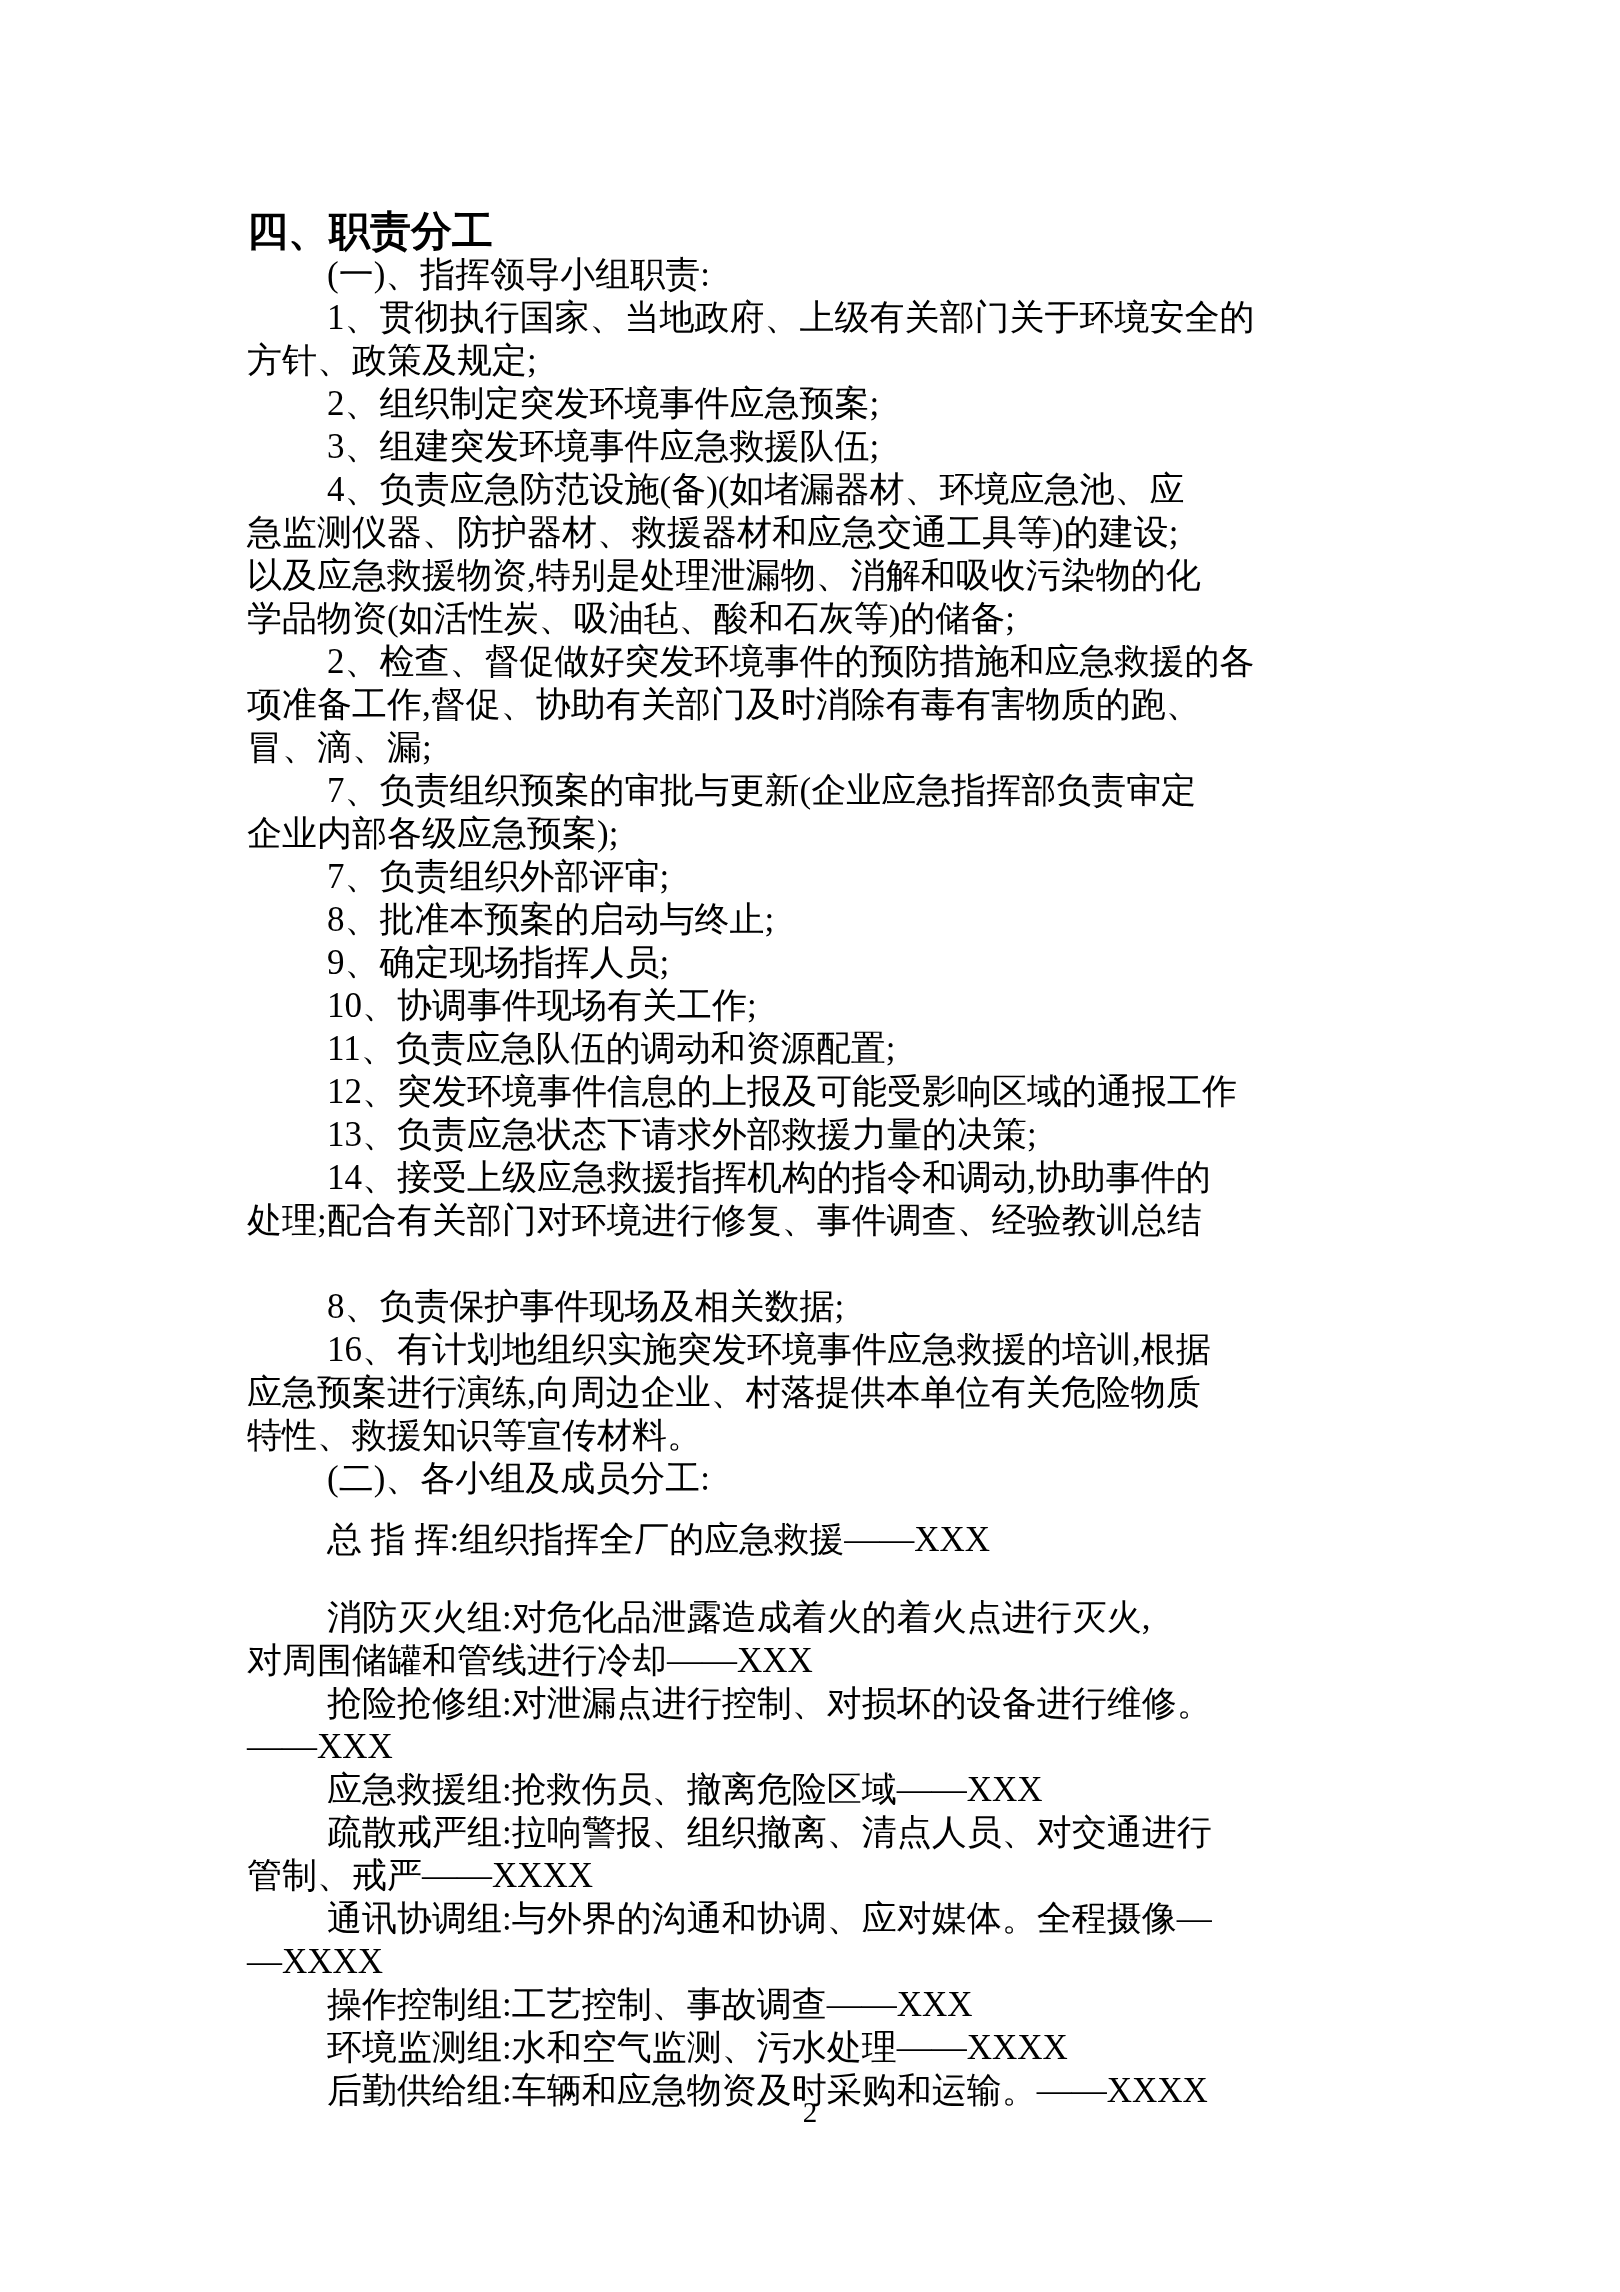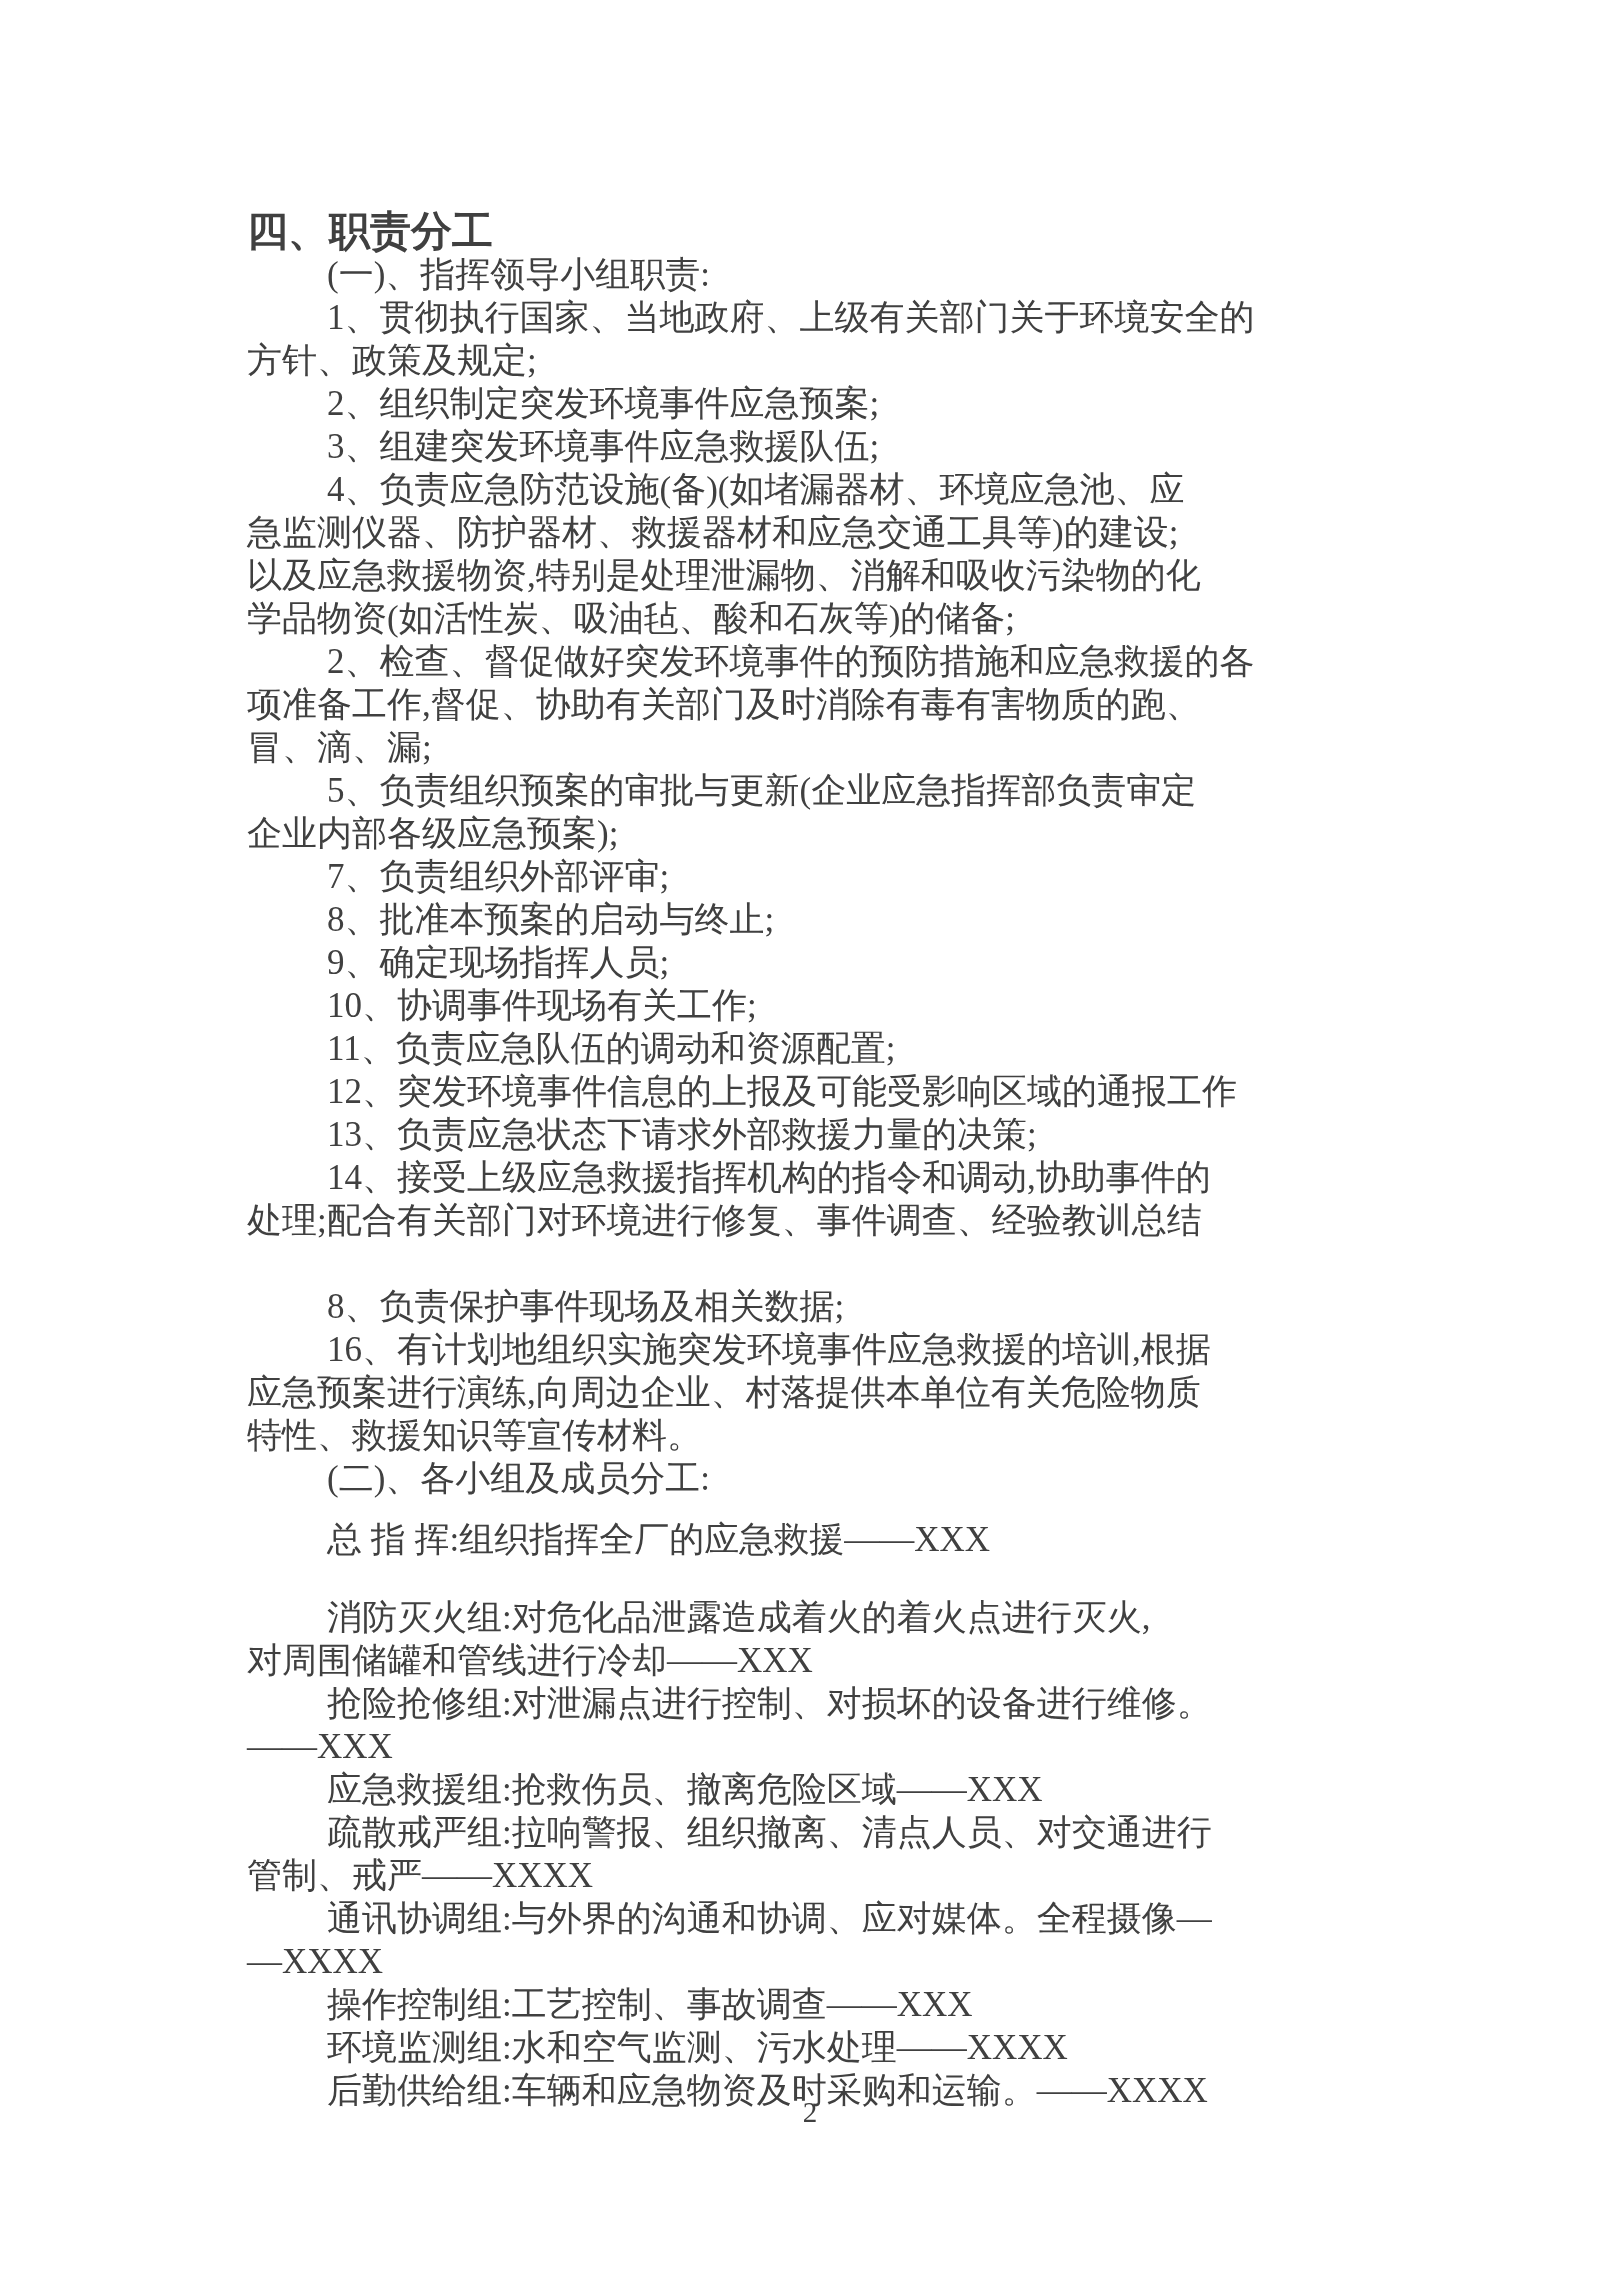--- a/index.html
+++ b/index.html
@@ -8,21 +8,21 @@
     background: #888;
   }
   .page {
     position: relative;
     width: 1620px;
     height: 2293px;
     margin: 0 auto;
     background: #ffffff;
     overflow: hidden;
     font-family: "Liberation Serif", "DejaVu Serif", serif;
-    color: #404040;
+    color: #000000;
   }
   .content {
     position: absolute;
     top: 210px;
     left: 247px;
     width: 1235px;
   }
   .line {
     font-size: 35px;
     line-height: 43px;
@@ -64,21 +64,21 @@
       <div class="line">方针、政策及规定;</div>
       <div class="line ind">2、组织制定突发环境事件应急预案;</div>
       <div class="line ind">3、组建突发环境事件应急救援队伍;</div>
       <div class="line ind">4、负责应急防范设施(备)(如堵漏器材、环境应急池、应</div>
       <div class="line">急监测仪器、防护器材、救援器材和应急交通工具等)的建设;</div>
       <div class="line">以及应急救援物资,特别是处理泄漏物、消解和吸收污染物的化</div>
       <div class="line">学品物资(如活性炭、吸油毡、酸和石灰等)的储备;</div>
       <div class="line ind">2、检查、督促做好突发环境事件的预防措施和应急救援的各</div>
       <div class="line">项准备工作,督促、协助有关部门及时消除有毒有害物质的跑、</div>
       <div class="line">冒、滴、漏;</div>
-      <div class="line ind">5、负责组织预案的审批与更新(企业应急指挥部负责审定</div>
+      <div class="line ind">7、负责组织预案的审批与更新(企业应急指挥部负责审定</div>
       <div class="line">企业内部各级应急预案);</div>
       <div class="line ind">7、负责组织外部评审;</div>
       <div class="line ind">8、批准本预案的启动与终止;</div>
       <div class="line ind">9、确定现场指挥人员;</div>
       <div class="line ind">10、协调事件现场有关工作;</div>
       <div class="line ind">11、负责应急队伍的调动和资源配置;</div>
       <div class="line ind">12、突发环境事件信息的上报及可能受影响区域的通报工作</div>
       <div class="line ind">13、负责应急状态下请求外部救援力量的决策;</div>
       <div class="line ind">14、接受上级应急救援指挥机构的指令和调动,协助事件的</div>
       <div class="line">处理;配合有关部门对环境进行修复、事件调查、经验教训总结</div>

